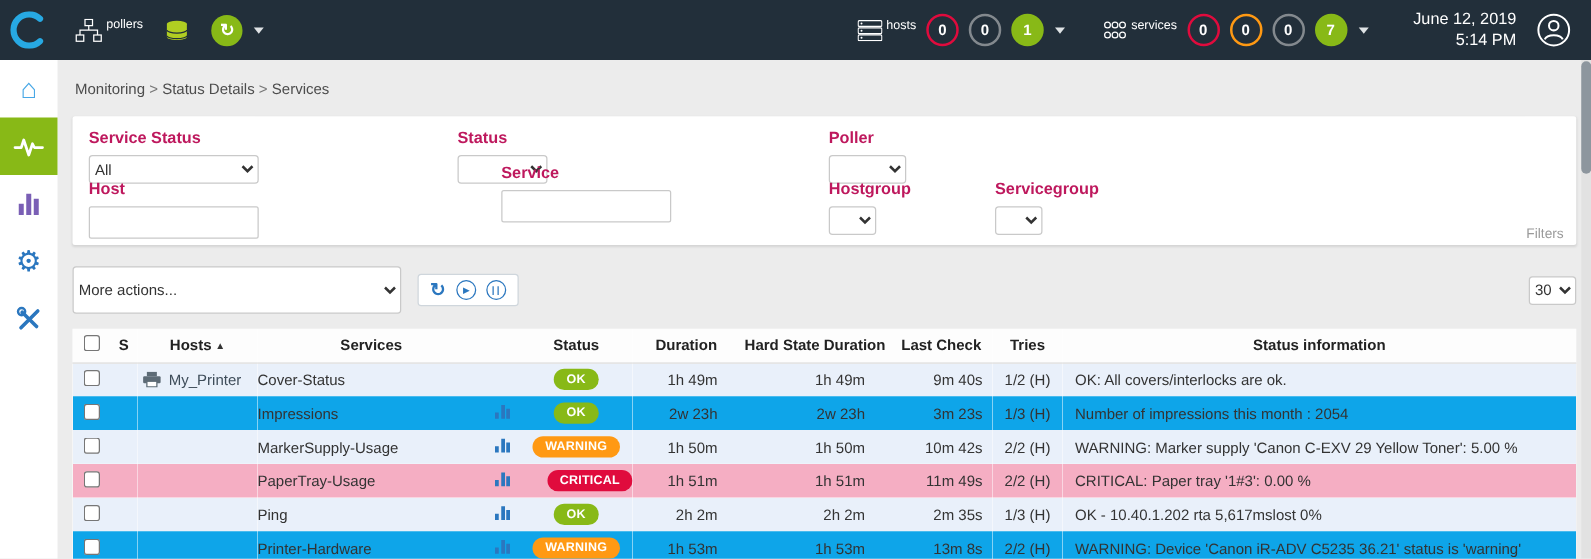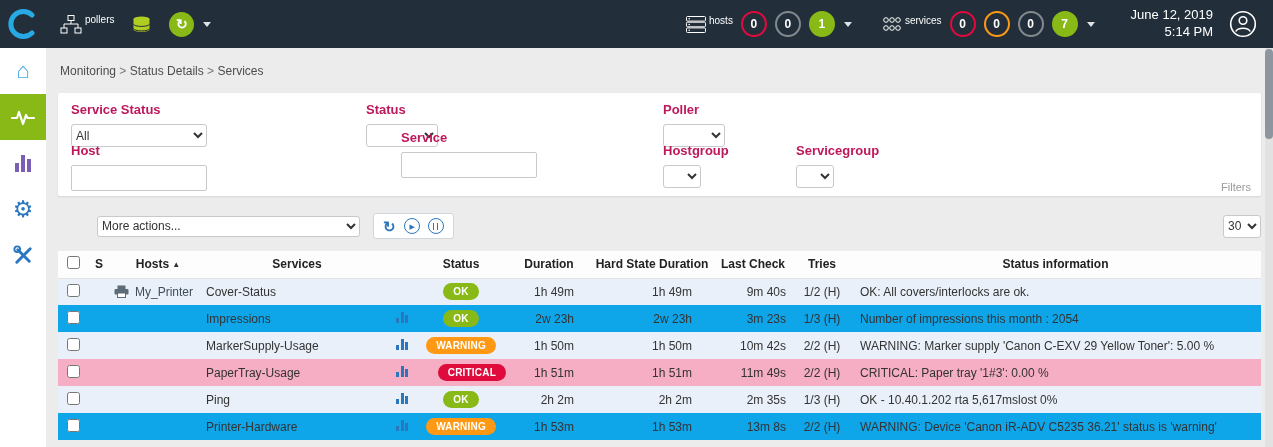--- a/index.html
+++ b/index.html
@@ -239,21 +239,21 @@
       </div>
       <div class="field" style="left:738px;top:51px;">
         <span class="field-label">Servicegroup</span>
         <select class="ctl" style="width:38px;"><option></option></select>
       </div>
 
       <span class="filters-caption">Filters</span>
     </section>
 
     <div class="toolbar">
-      <select class="ctl" style="width:263px;height:21px;margin-left:39px;">
+      <select class="ctl" style="width:263px;height:38px;">
         <option>More actions...</option>
       </select>
       <div class="icon-group">
         <span class="refresh-glyph">↻</span>
         <span class="circle-btn">
           <span class="play-glyph">▶</span>
         </span>
         <span class="circle-btn">
           <span class="pause-bars"></span>
         </span>

